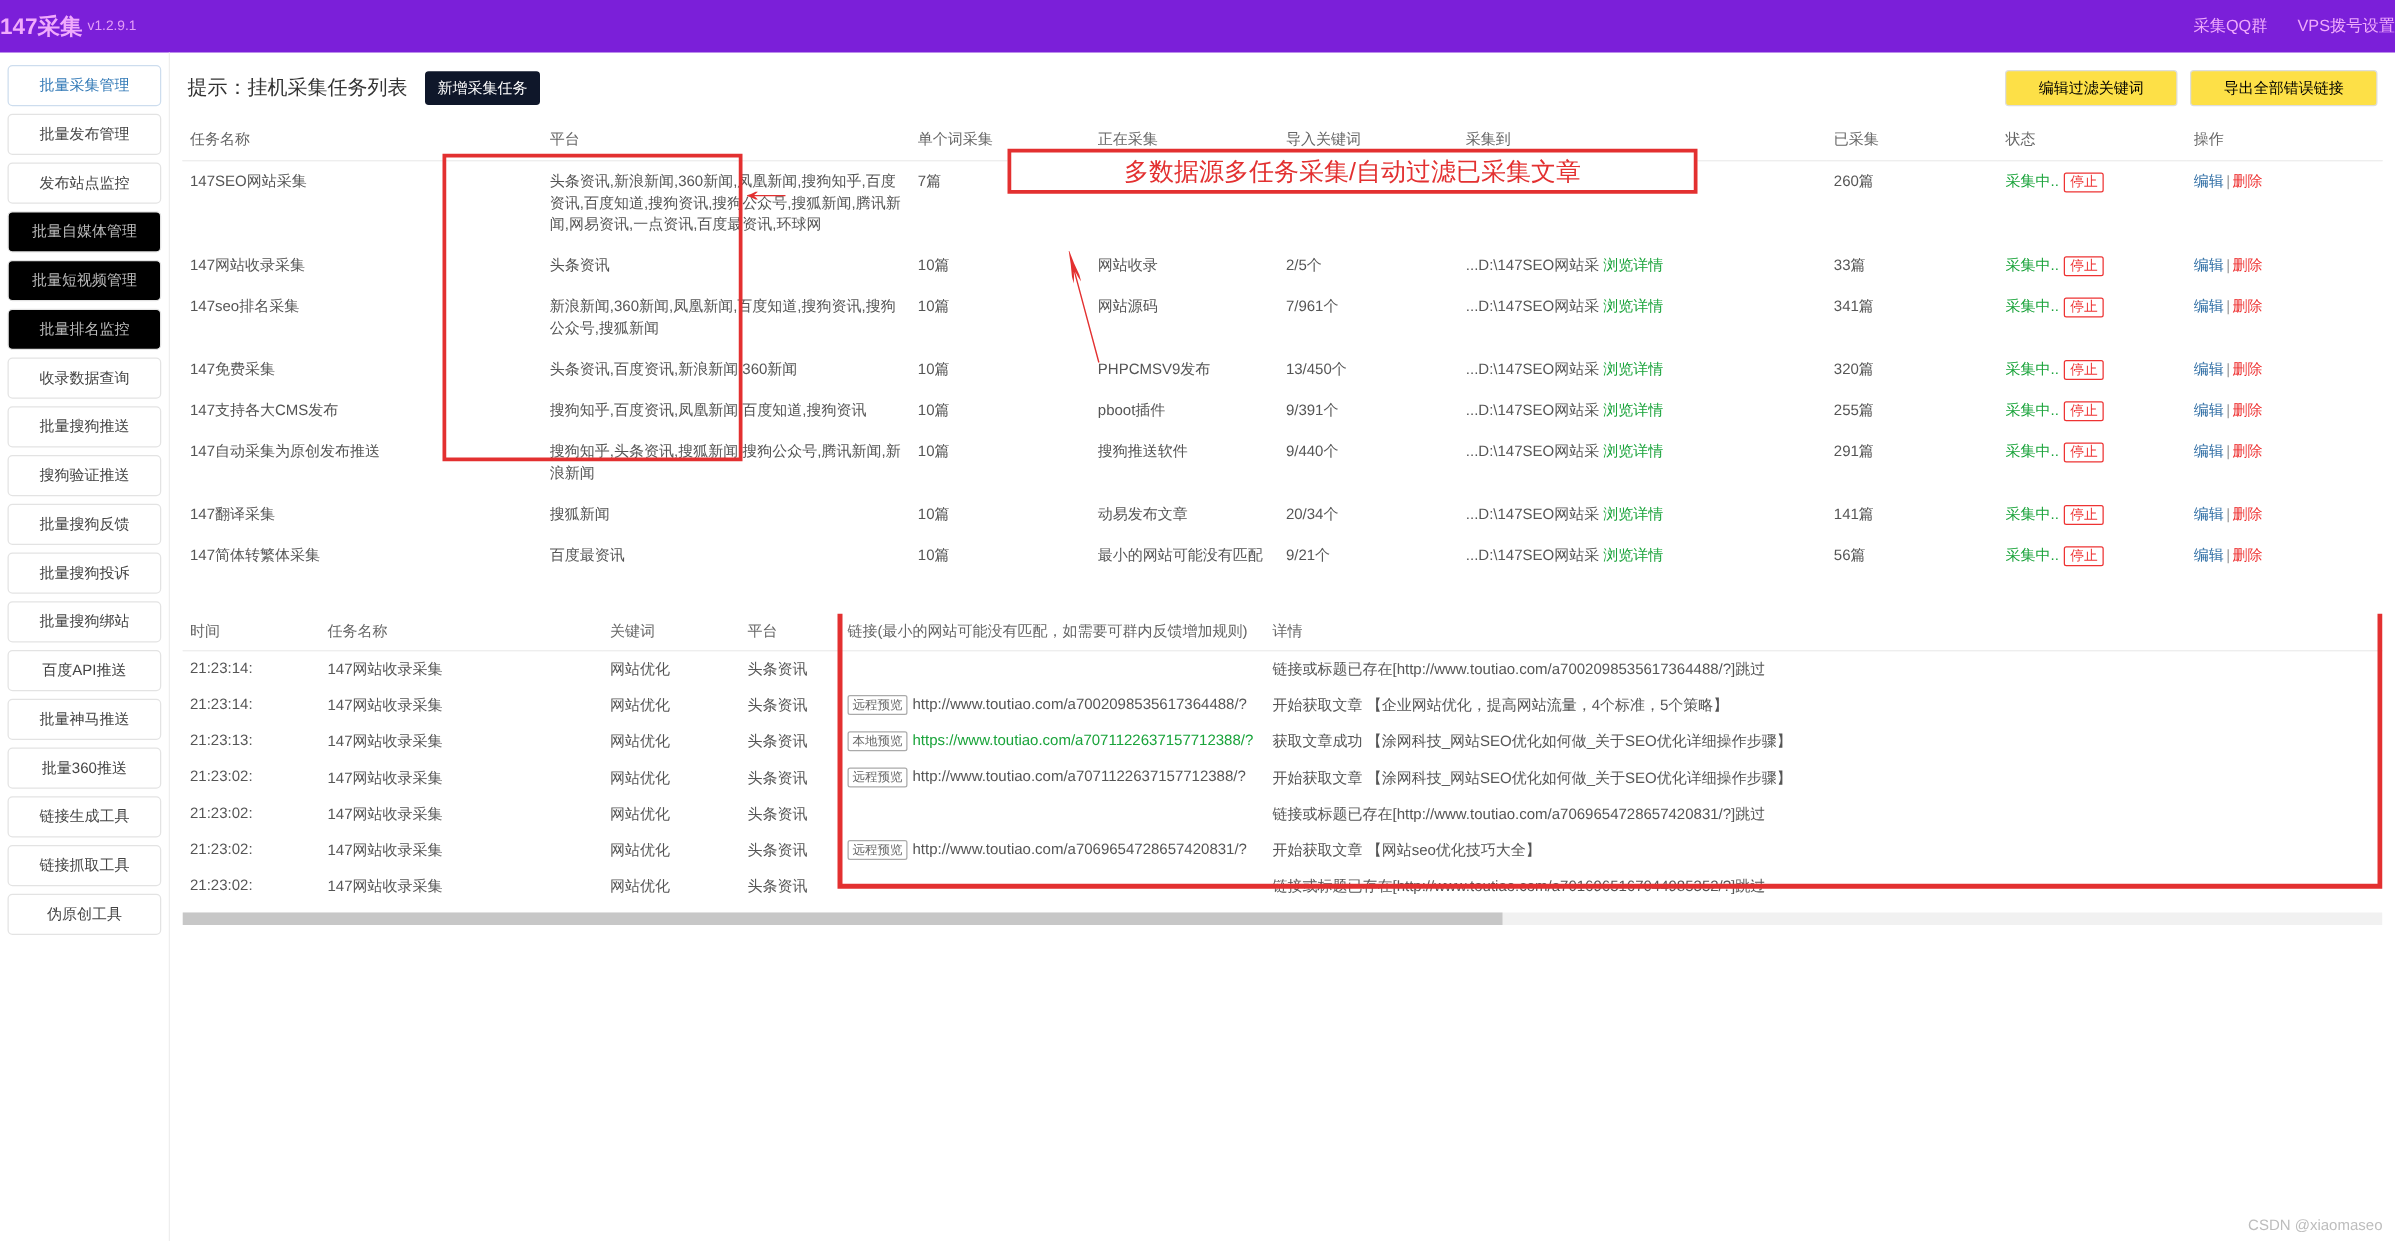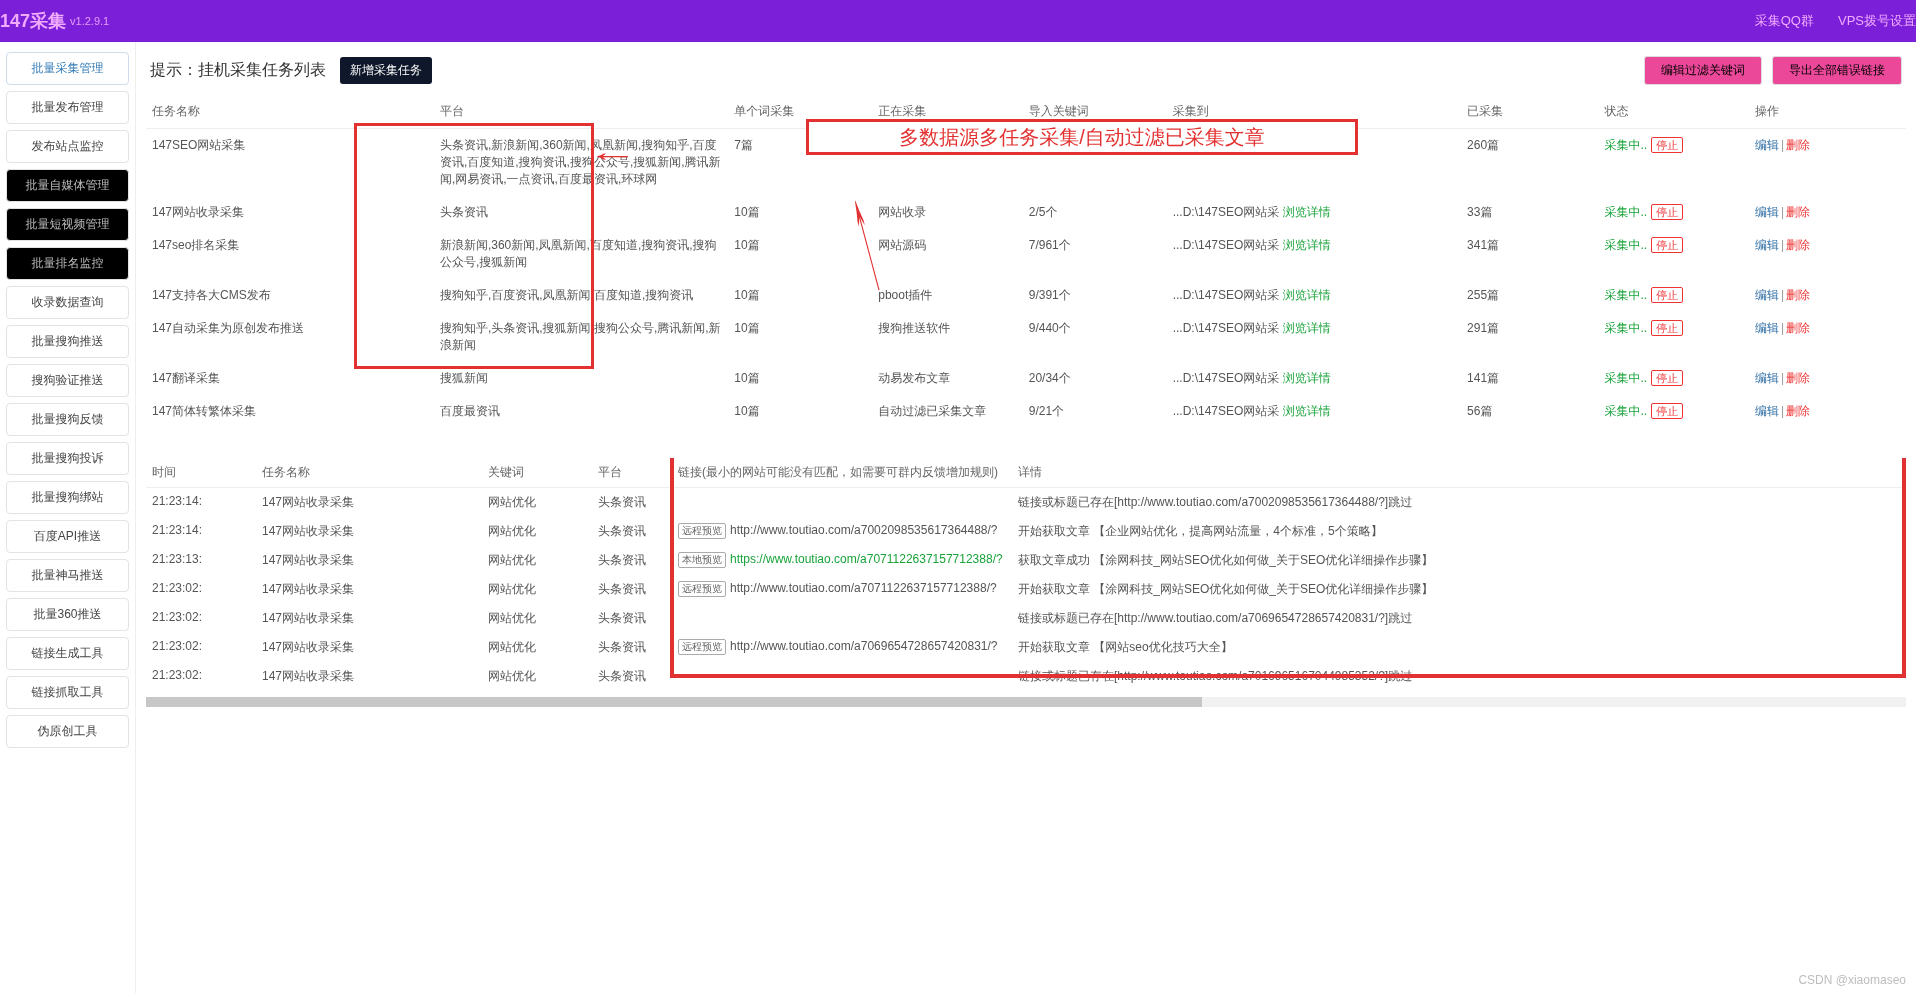--- a/index.html
+++ b/index.html
@@ -12,21 +12,21 @@
 .layout { display: flex; height: calc(993px - 42px); }
 .sidebar { width: 136px; padding: 10px 6px; border-right: 1px solid #eee; }
 .sidebar .navbtn { display: block; width: 100%; padding: 7px 4px; margin-bottom: 6px; border: 1px solid #e3e3e3; border-radius: 4px; background: #fff; font-size: 12px; text-align: center; cursor: pointer; color: #444; }
 .sidebar .navbtn.active { color: #337ab7; border-color: #cdddee; }
 .sidebar .navbtn.disabled { color: #bbb; background: #000000; cursor: default; }
 .main { flex: 1; padding: 8px 10px 0 10px; overflow: hidden; display: flex; flex-direction: column; }
 .panel-hdr { display: flex; align-items: center; padding: 6px 4px 10px; }
 .panel-hdr .hint { font-size: 16px; }
 .panel-hdr .primary-btn { margin-left: 14px; background: #0f172a; color:#fff; border:0; border-radius:3px; padding:5px 10px; font-size:12px; cursor:pointer; }
 .panel-hdr .right { margin-left:auto; display:flex; gap:10px; }
-.panel-hdr .right .obtn { border:1px solid #ddd; background:#ec4899; padding:5px 16px; border-radius:3px; font-size:12px; cursor:pointer; }
+.panel-hdr .right .obtn { border:1px solid #ddd; background:#fde047; padding:5px 26px; border-radius:3px; font-size:12px; cursor:pointer; }
 table { width: 100%; border-collapse: collapse; table-layout: fixed; }
 th { text-align: left; font-weight: normal; color: #666; padding: 8px 6px; border-bottom: 1px solid #eee; font-size: 12px; }
 td { padding: 8px 6px; font-size: 12px; color:#555; vertical-align: top; }
 .col-name{width:220px;} .col-plat{width:225px;} .col-single{width:110px;} .col-doing{width:115px;} .col-kw{width:110px;} .col-to{width:225px;} .col-count{width:105px;} .col-status{width:115px;} .col-op{width:120px;}
 .green-link { color: #19a33a; cursor:pointer; }
 .status-tag { color:#19a33a; margin-right:4px; }
 .stop-btn { display:inline-block; border:1px solid #e33; color:#e33; padding:0 4px; font-size:11px; border-radius:2px; cursor:pointer; line-height:14px; }
 .op a { color:#2e6da4; cursor:pointer; }
 .op .sep{ color:#999; margin:0 2px;}
 .op .del{ color:#e33;}
@@ -144,20 +144,31 @@
               <td>新浪新闻,360新闻,凤凰新闻,百度知道,搜狗资讯,搜狗公众号,搜狐新闻</td>
               <td>10篇</td>
               <td>网站源码</td>
               <td>7/961个</td>
               <td>...D:\147SEO网站采 <span class="green-link">浏览详情</span></td>
               <td>341篇</td>
               <td><span class="status-tag">采集中..</span><span class="stop-btn">停止</span></td>
               <td class="op"><a>编辑</a><span class="sep">|</span><a class="del">删除</a></td>
             </tr>
             <tr>
+              <td>147免费采集</td>
+              <td>头条资讯,百度资讯,新浪新闻,360新闻</td>
+              <td>10篇</td>
+              <td>PHPCMSV9发布</td>
+              <td>13/450个</td>
+              <td>...D:\147SEO网站采 <span class="green-link">浏览详情</span></td>
+              <td>320篇</td>
+              <td><span class="status-tag">采集中..</span><span class="stop-btn">停止</span></td>
+              <td class="op"><a>编辑</a><span class="sep">|</span><a class="del">删除</a></td>
+            </tr>
+            <tr>
               <td>147支持各大CMS发布</td>
               <td>搜狗知乎,百度资讯,凤凰新闻,百度知道,搜狗资讯</td>
               <td>10篇</td>
               <td>pboot插件</td>
               <td>9/391个</td>
               <td>...D:\147SEO网站采 <span class="green-link">浏览详情</span></td>
               <td>255篇</td>
               <td><span class="status-tag">采集中..</span><span class="stop-btn">停止</span></td>
               <td class="op"><a>编辑</a><span class="sep">|</span><a class="del">删除</a></td>
             </tr>
@@ -180,21 +191,21 @@
               <td>20/34个</td>
               <td>...D:\147SEO网站采 <span class="green-link">浏览详情</span></td>
               <td>141篇</td>
               <td><span class="status-tag">采集中..</span><span class="stop-btn">停止</span></td>
               <td class="op"><a>编辑</a><span class="sep">|</span><a class="del">删除</a></td>
             </tr>
             <tr>
               <td>147简体转繁体采集</td>
               <td>百度最资讯</td>
               <td>10篇</td>
-              <td>自动过滤已采集文章</td>
+              <td>最小的网站可能没有匹配</td>
               <td>9/21个</td>
               <td>...D:\147SEO网站采 <span class="green-link">浏览详情</span></td>
               <td>56篇</td>
               <td><span class="status-tag">采集中..</span><span class="stop-btn">停止</span></td>
               <td class="op"><a>编辑</a><span class="sep">|</span><a class="del">删除</a></td>
             </tr>
           </tbody>
       </table>
       <div class="anno-box1"></div>
       <div class="anno-note">多数据源多任务采集/自动过滤已采集文章</div>

